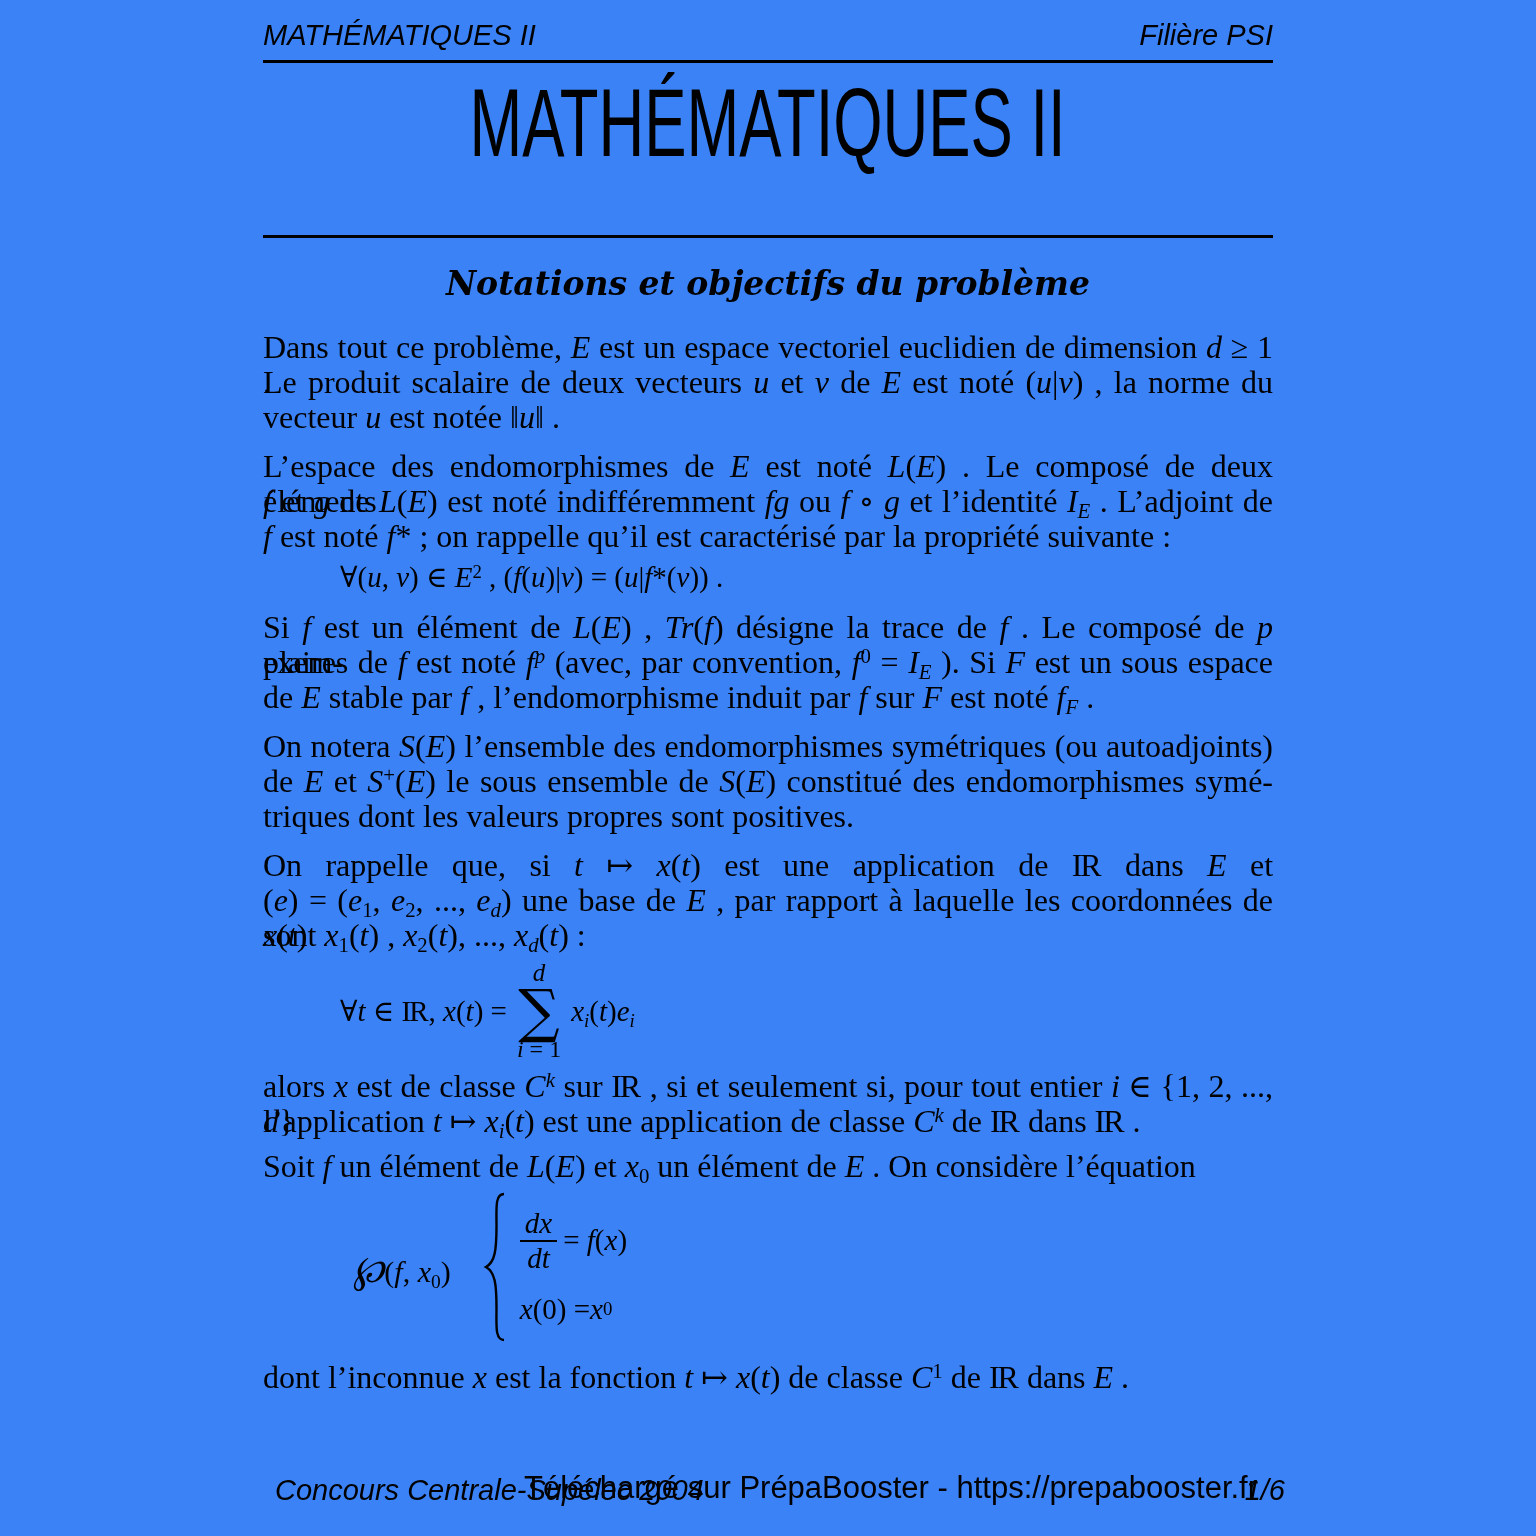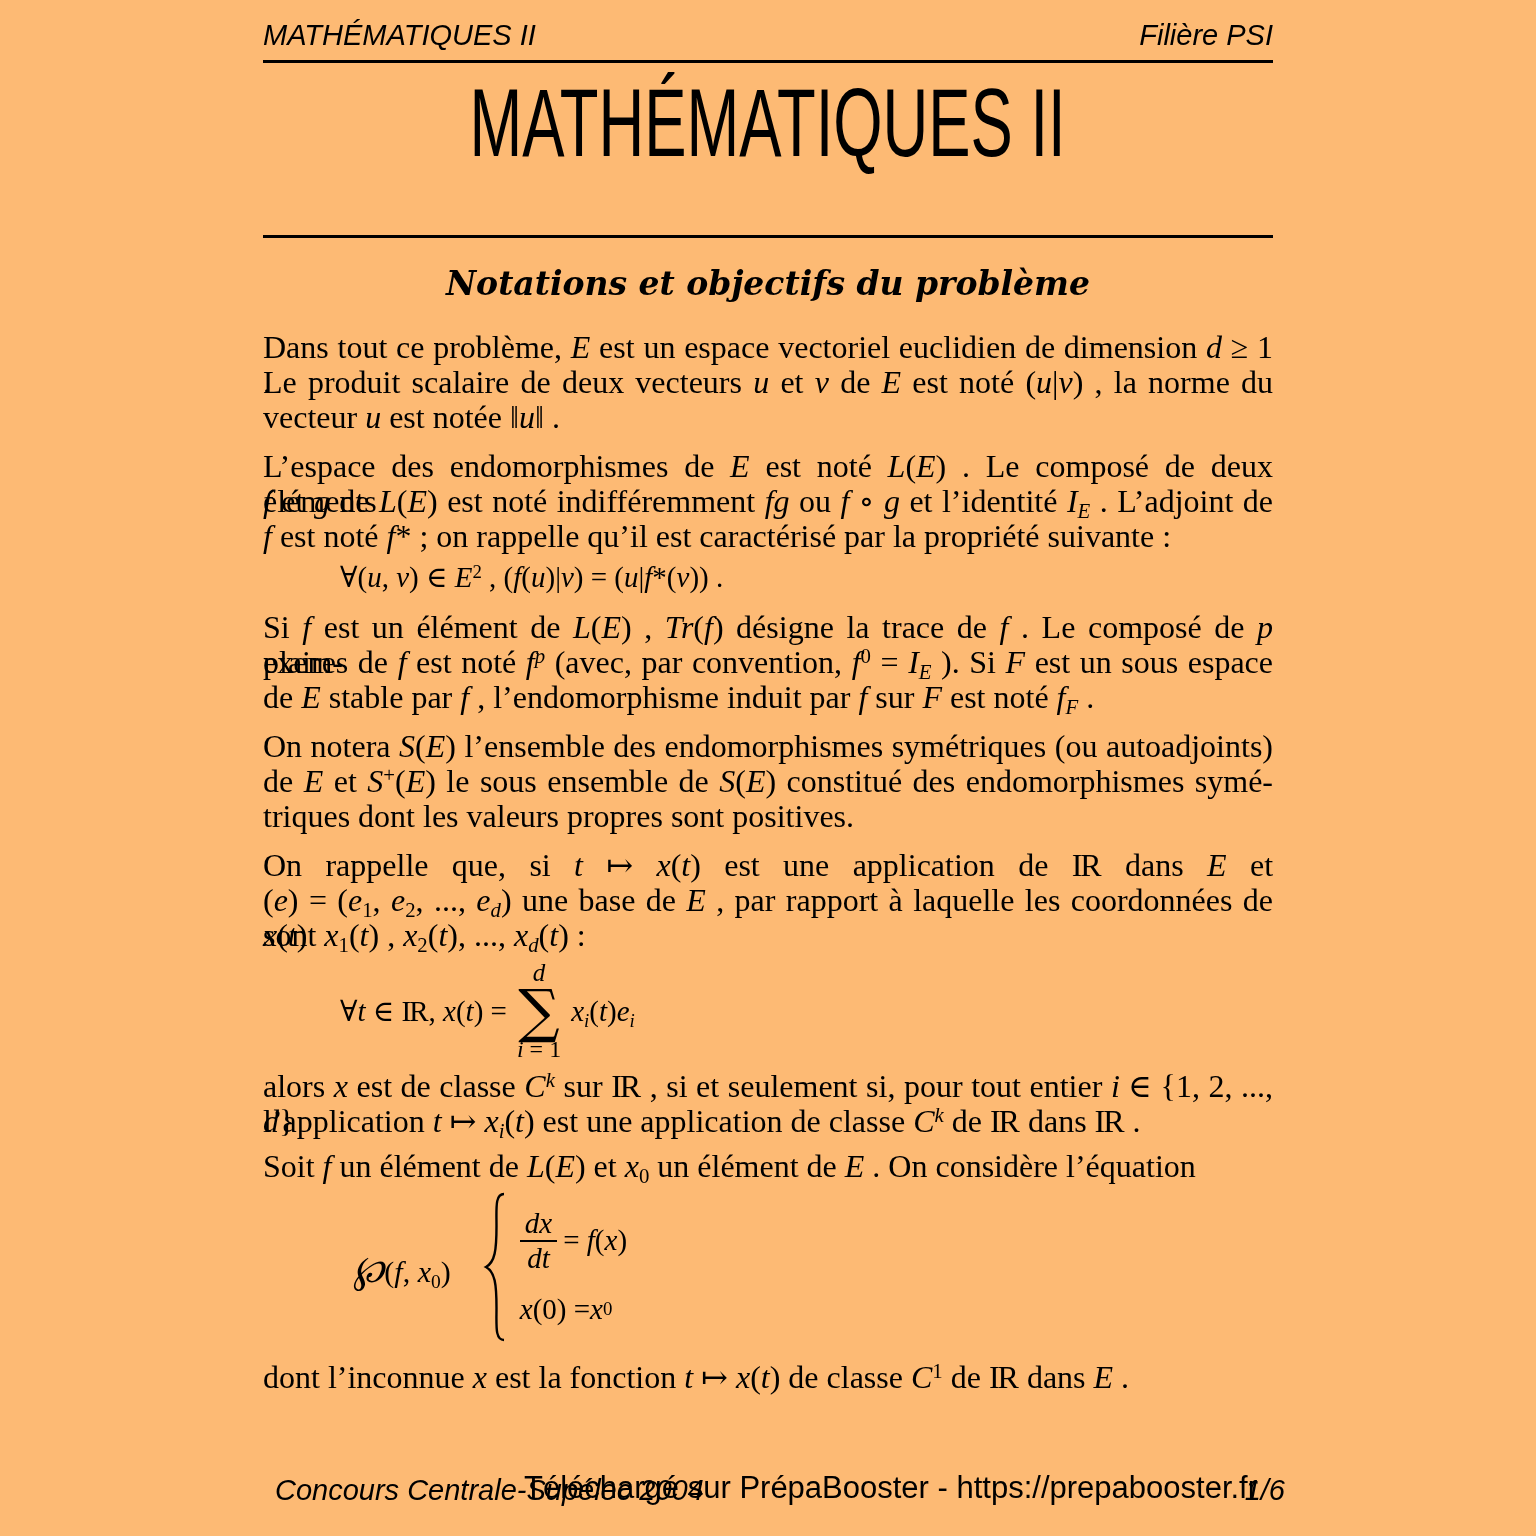--- a/index.html
+++ b/index.html
@@ -1,17 +1,17 @@
 <!DOCTYPE html>
 <html><head>
 <meta charset="utf-8">
 <style>
   html,body { margin:0; padding:0; background:#ffffff; }
   .page {
-    position:relative; width:1536px; height:1536px; background:#fdba74;
+    position:relative; width:1536px; height:1536px; background:#3b82f6;
     font-family:"Liberation Serif","DejaVu Serif",serif; color:#000;
     overflow:hidden;
   }
   .content { position:absolute; left:263px; top:0; width:1010px; }
 
   
   .header {
     display:flex; justify-content:space-between; align-items:flex-end;
     padding-top:18px; font-family:"Liberation Sans",sans-serif;
     font-style:italic; font-size:29px; line-height:34px;

